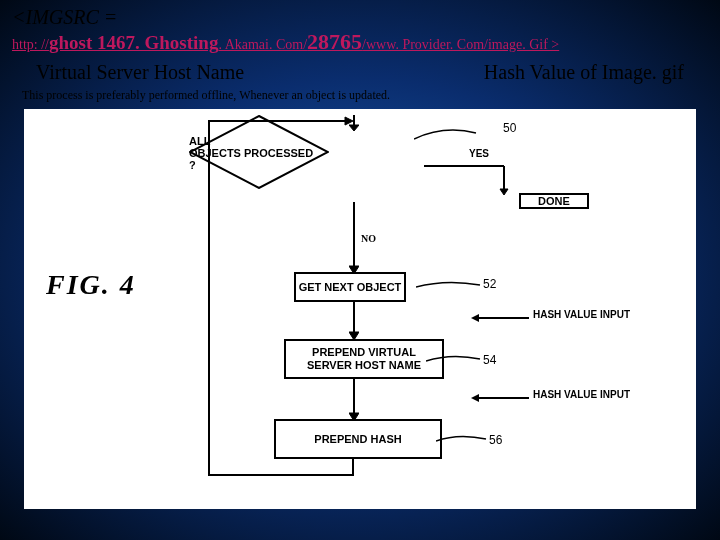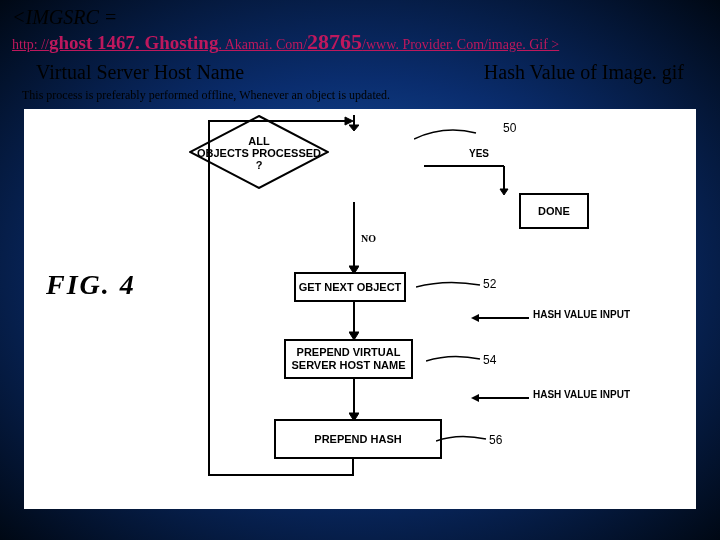--- a/index.html
+++ b/index.html
@@ -79,25 +79,25 @@
   }
   .dec {
     left: 95px;
     top: 14px;
     width: 140px;
     height: 74px;
     border: none;
     background: none;
   }
   .dec svg { position: absolute; left: 0; top: 0; }
-  .dec .dtxt { position: absolute; width: 140px; top: 20px; text-align: center; font-family: Arial, sans-serif; font-weight: bold; font-size: 11px; line-height: 1.1; }
+  .dec .dtxt { position: absolute; width: 140px; top: 20px; text-align: left; font-family: Arial, sans-serif; font-weight: bold; font-size: 11px; line-height: 1.1; }
   .rect1 { left: 105px; top: 157px; width: 112px; height: 30px; }
-  .rect2 { left: 95px;  top: 224px; width: 129px; height: 40px; }
+  .rect2 { left: 95px;  top: 224px; width: 160px; height: 40px; }
   .rect3 { left: 85px;  top: 304px; width: 168px; height: 40px; }
-  .done  { left: 330px; top: 78px;  width: 70px;  height: 36px; }
+  .done  { left: 330px; top: 78px;  width: 70px;  height: 16px; }
   .arrow { position: absolute; stroke: #000; fill: #000; }
   .num { position: absolute; font-family: Arial, sans-serif; font-size: 12px; }
   .sidelabel { position: absolute; font-family: Arial, sans-serif; font-weight: bold; font-size: 10px; }
   .tinyarrow { position: absolute; }
 </style>
 </head>
 <body>
 
 <div class="header-area">
   <div class="img-tag">&lt;IMGSRC =</div>

